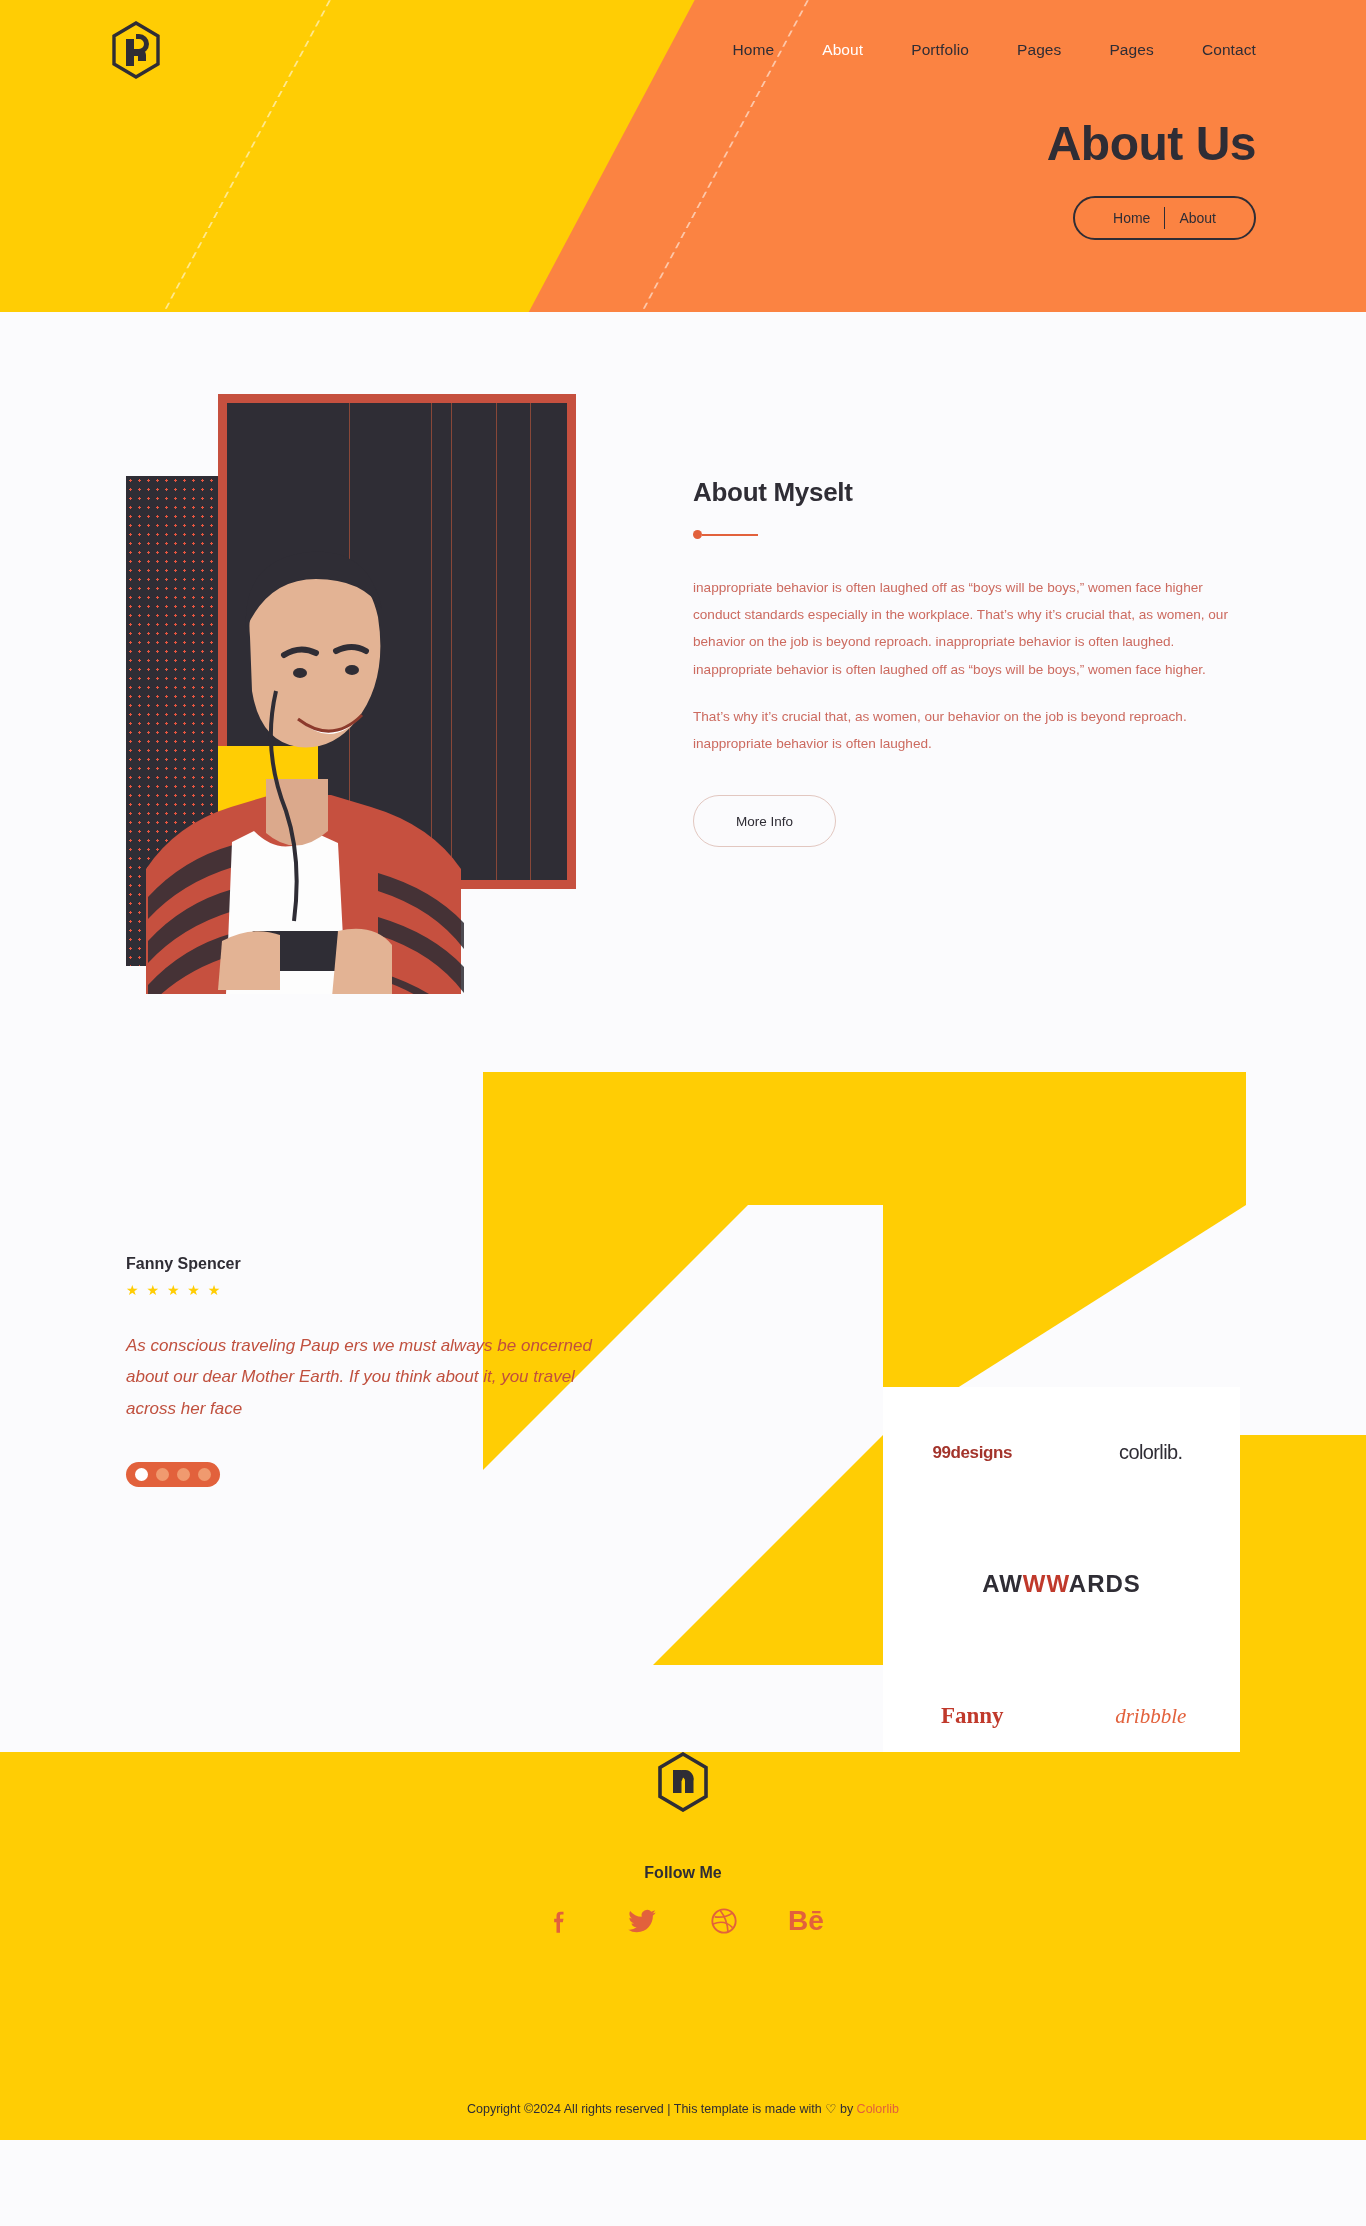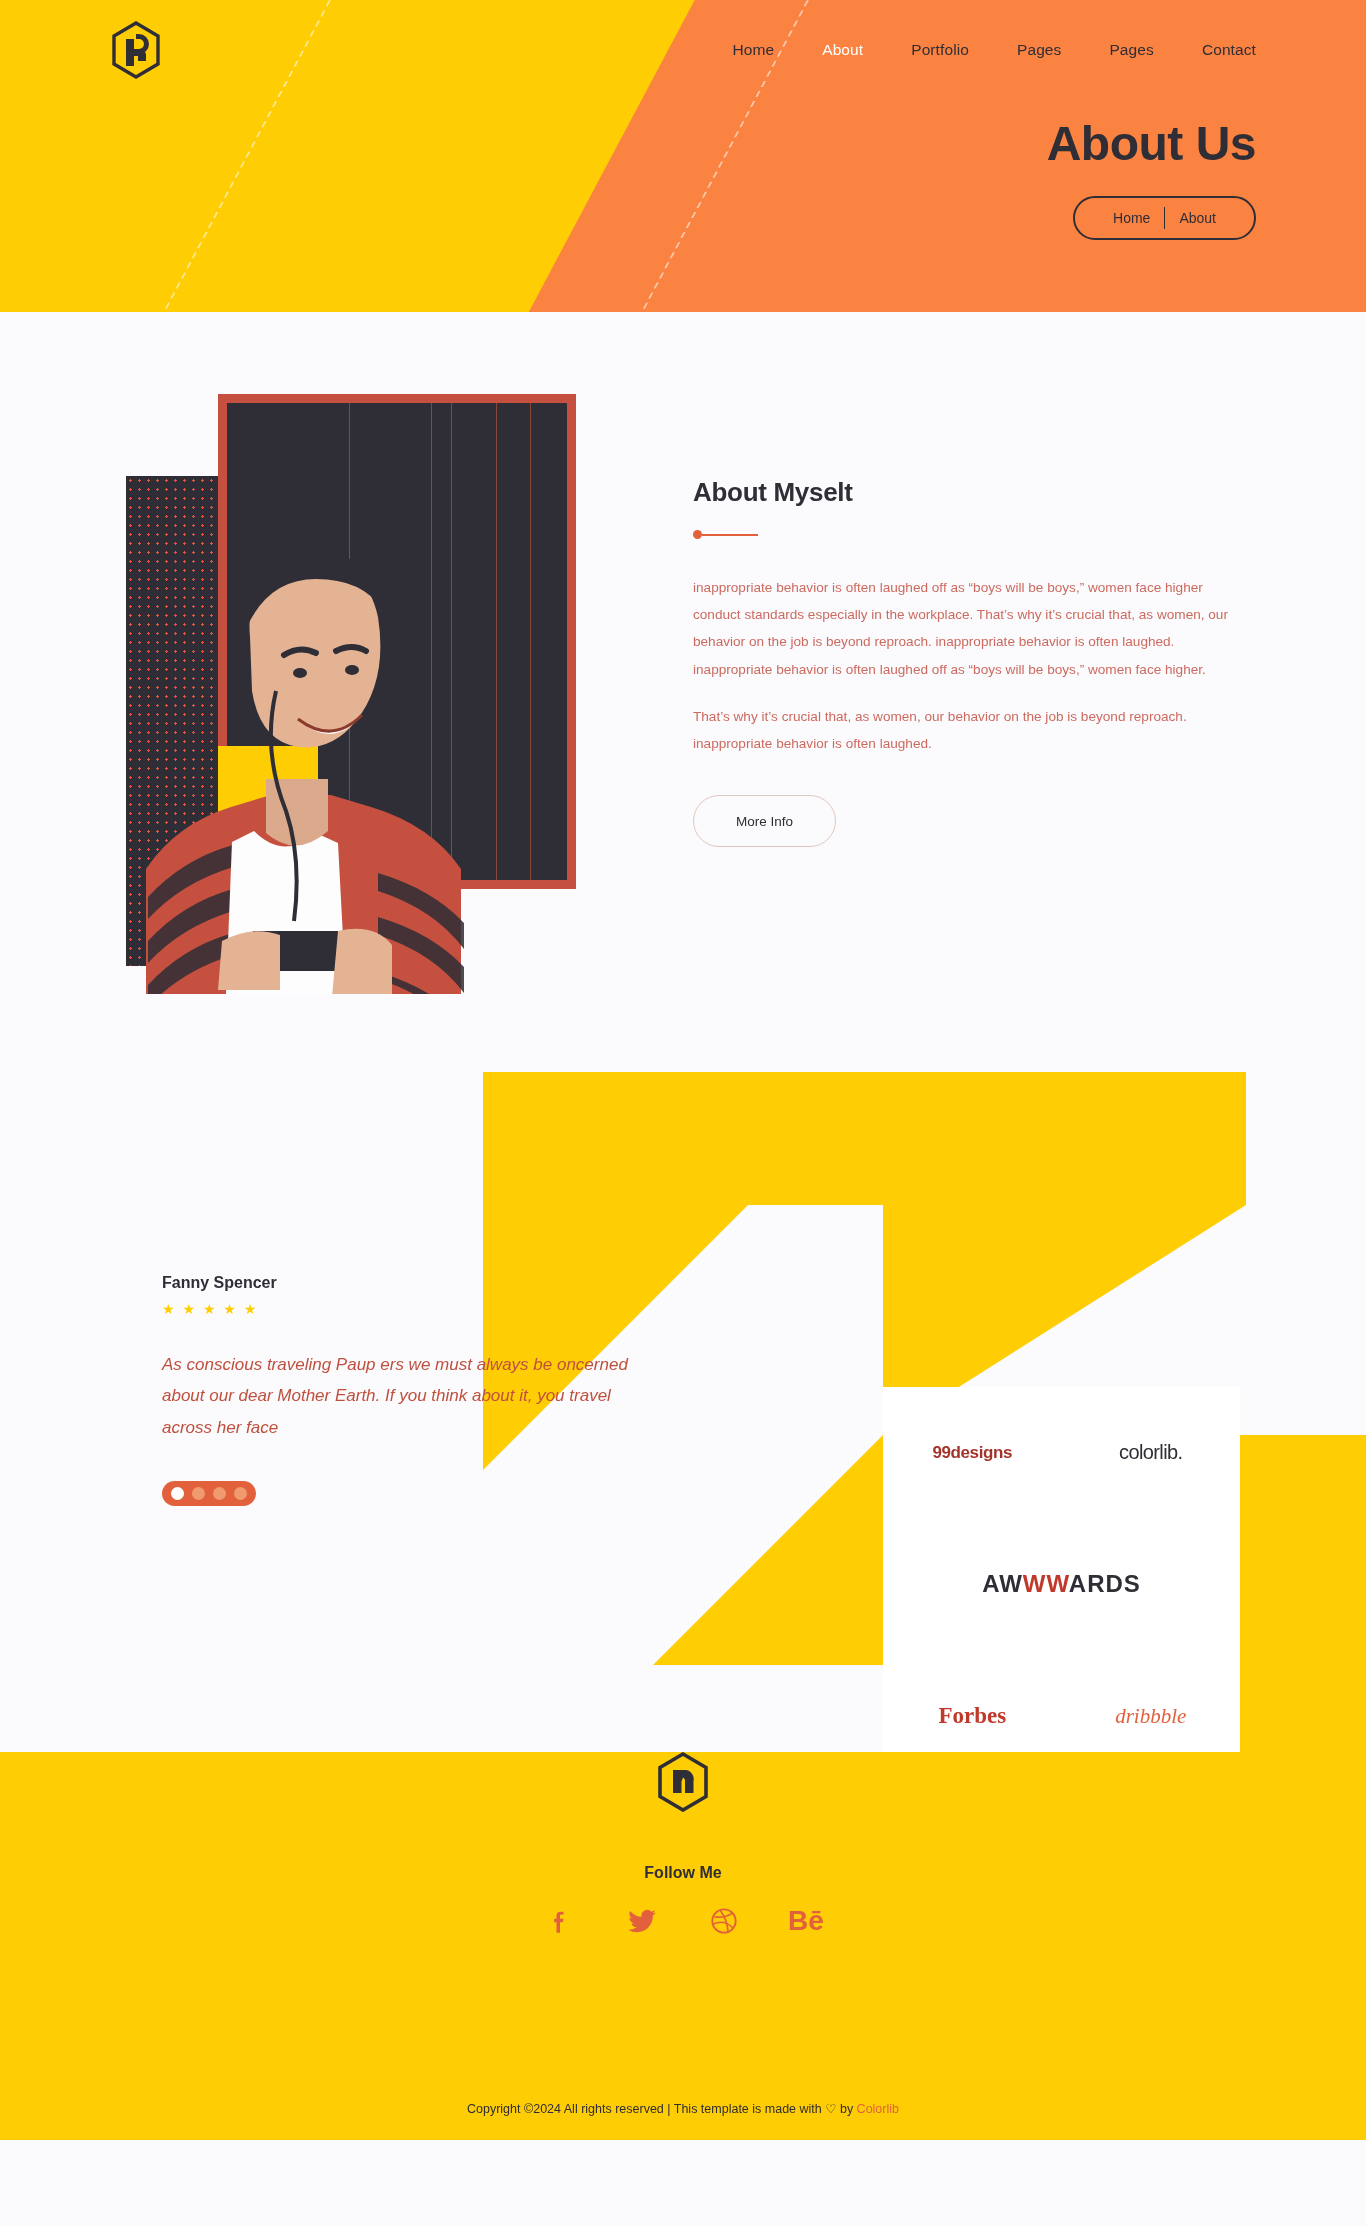--- a/index.html
+++ b/index.html
@@ -276,24 +276,23 @@
   .brand.full { grid-column: 1 / span 2; text-align: right; }
   .b-99designs { font-weight: bold; color: #a3342b; font-size: 17px; letter-spacing: -.4px;}
   .b-colorlib { font-size: 20px; color: #2f2d35; letter-spacing: -.6px;}
   .b-awwwards { font-size: 24px; font-weight: bold; letter-spacing: 1px; color: #2f2d35; }
   .b-awwwards .red { color: #c0392b; }
   .b-forbes { font-family: "Liberation Serif", serif; font-weight: bold; font-size: 23px; color: #c0392b; }
   .b-dribbble { font-family: "Liberation Serif", serif; font-style: italic; font-size: 21px; color: #e2613c; }
 
   .testi {
     position: absolute;
-    left: 126px; top: 202px;
+    left: 126px; top: 183px;
     width: 500px;
     z-index: 8;
-    margin-left: 36px;
   }
   .testi-name {
     font-size: 16px;
     font-weight: bold;
     color: #2f2d35;
   }
   .stars {
     margin-top: 9px;
     color: #ffcd04;
     font-size: 14px;
@@ -483,21 +482,21 @@
   <div class="ytri-top"></div>
   <div class="ytri-right"></div>
   <div class="ybar-bottom"></div>
   <div class="ytri-bl"></div>
 
   <div class="white-card"></div>
   <div class="brand-grid">
     <div class="brand b-99designs">99designs</div>
     <div class="brand b-colorlib">colorlib.</div>
     <div class="brand full b-awwwards"><span>AW</span><span class="red">WW</span><span>ARDS</span></div>
-    <div class="brand b-forbes">Forbes</div>
+    <div class="brand b-forbes">Fanny</div>
     <div class="brand b-dribbble">dribbble</div>
   </div>
 
   <div class="testi">
     <div class="testi-name">Fanny Spencer</div>
     <div class="stars">★ ★ ★ ★ ★</div>
     <p class="testi-quote">As conscious traveling Paup ers we must always be oncerned about our dear Mother Earth. If you think about it, you travel across her face</p>
     <div class="dots-nav">
       <button class="dot-item on"></button>
       <button class="dot-item"></button>

